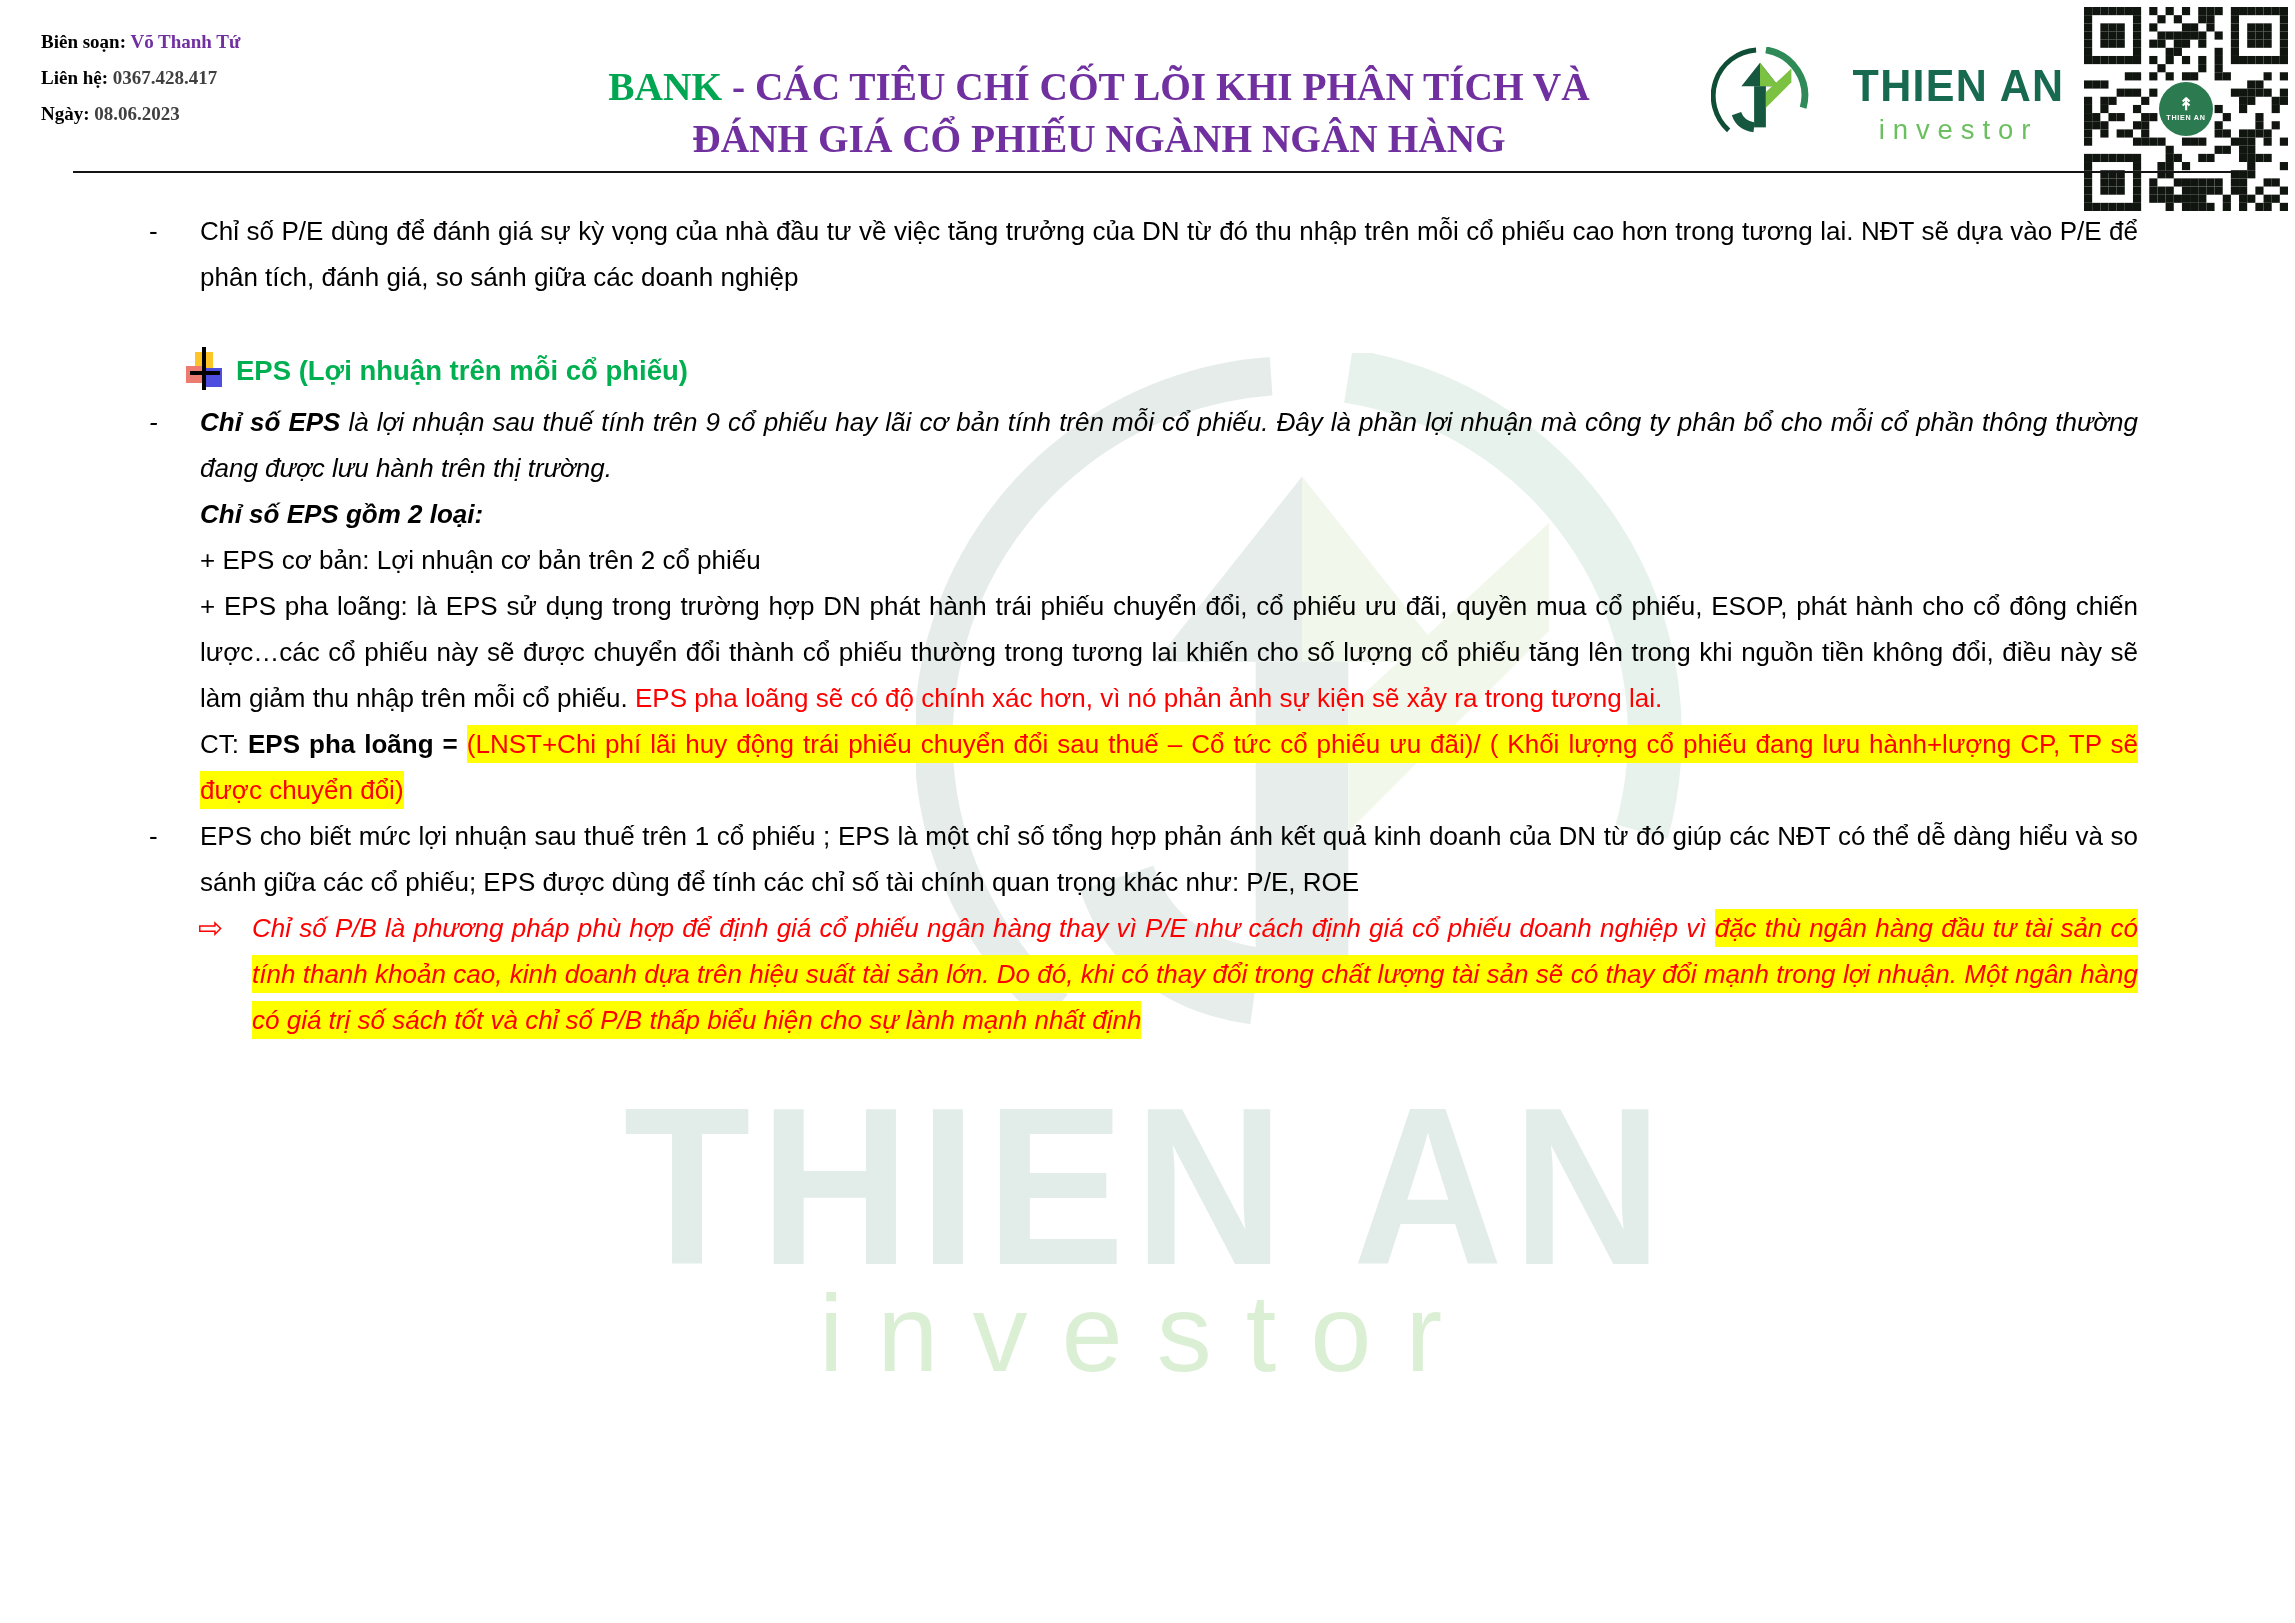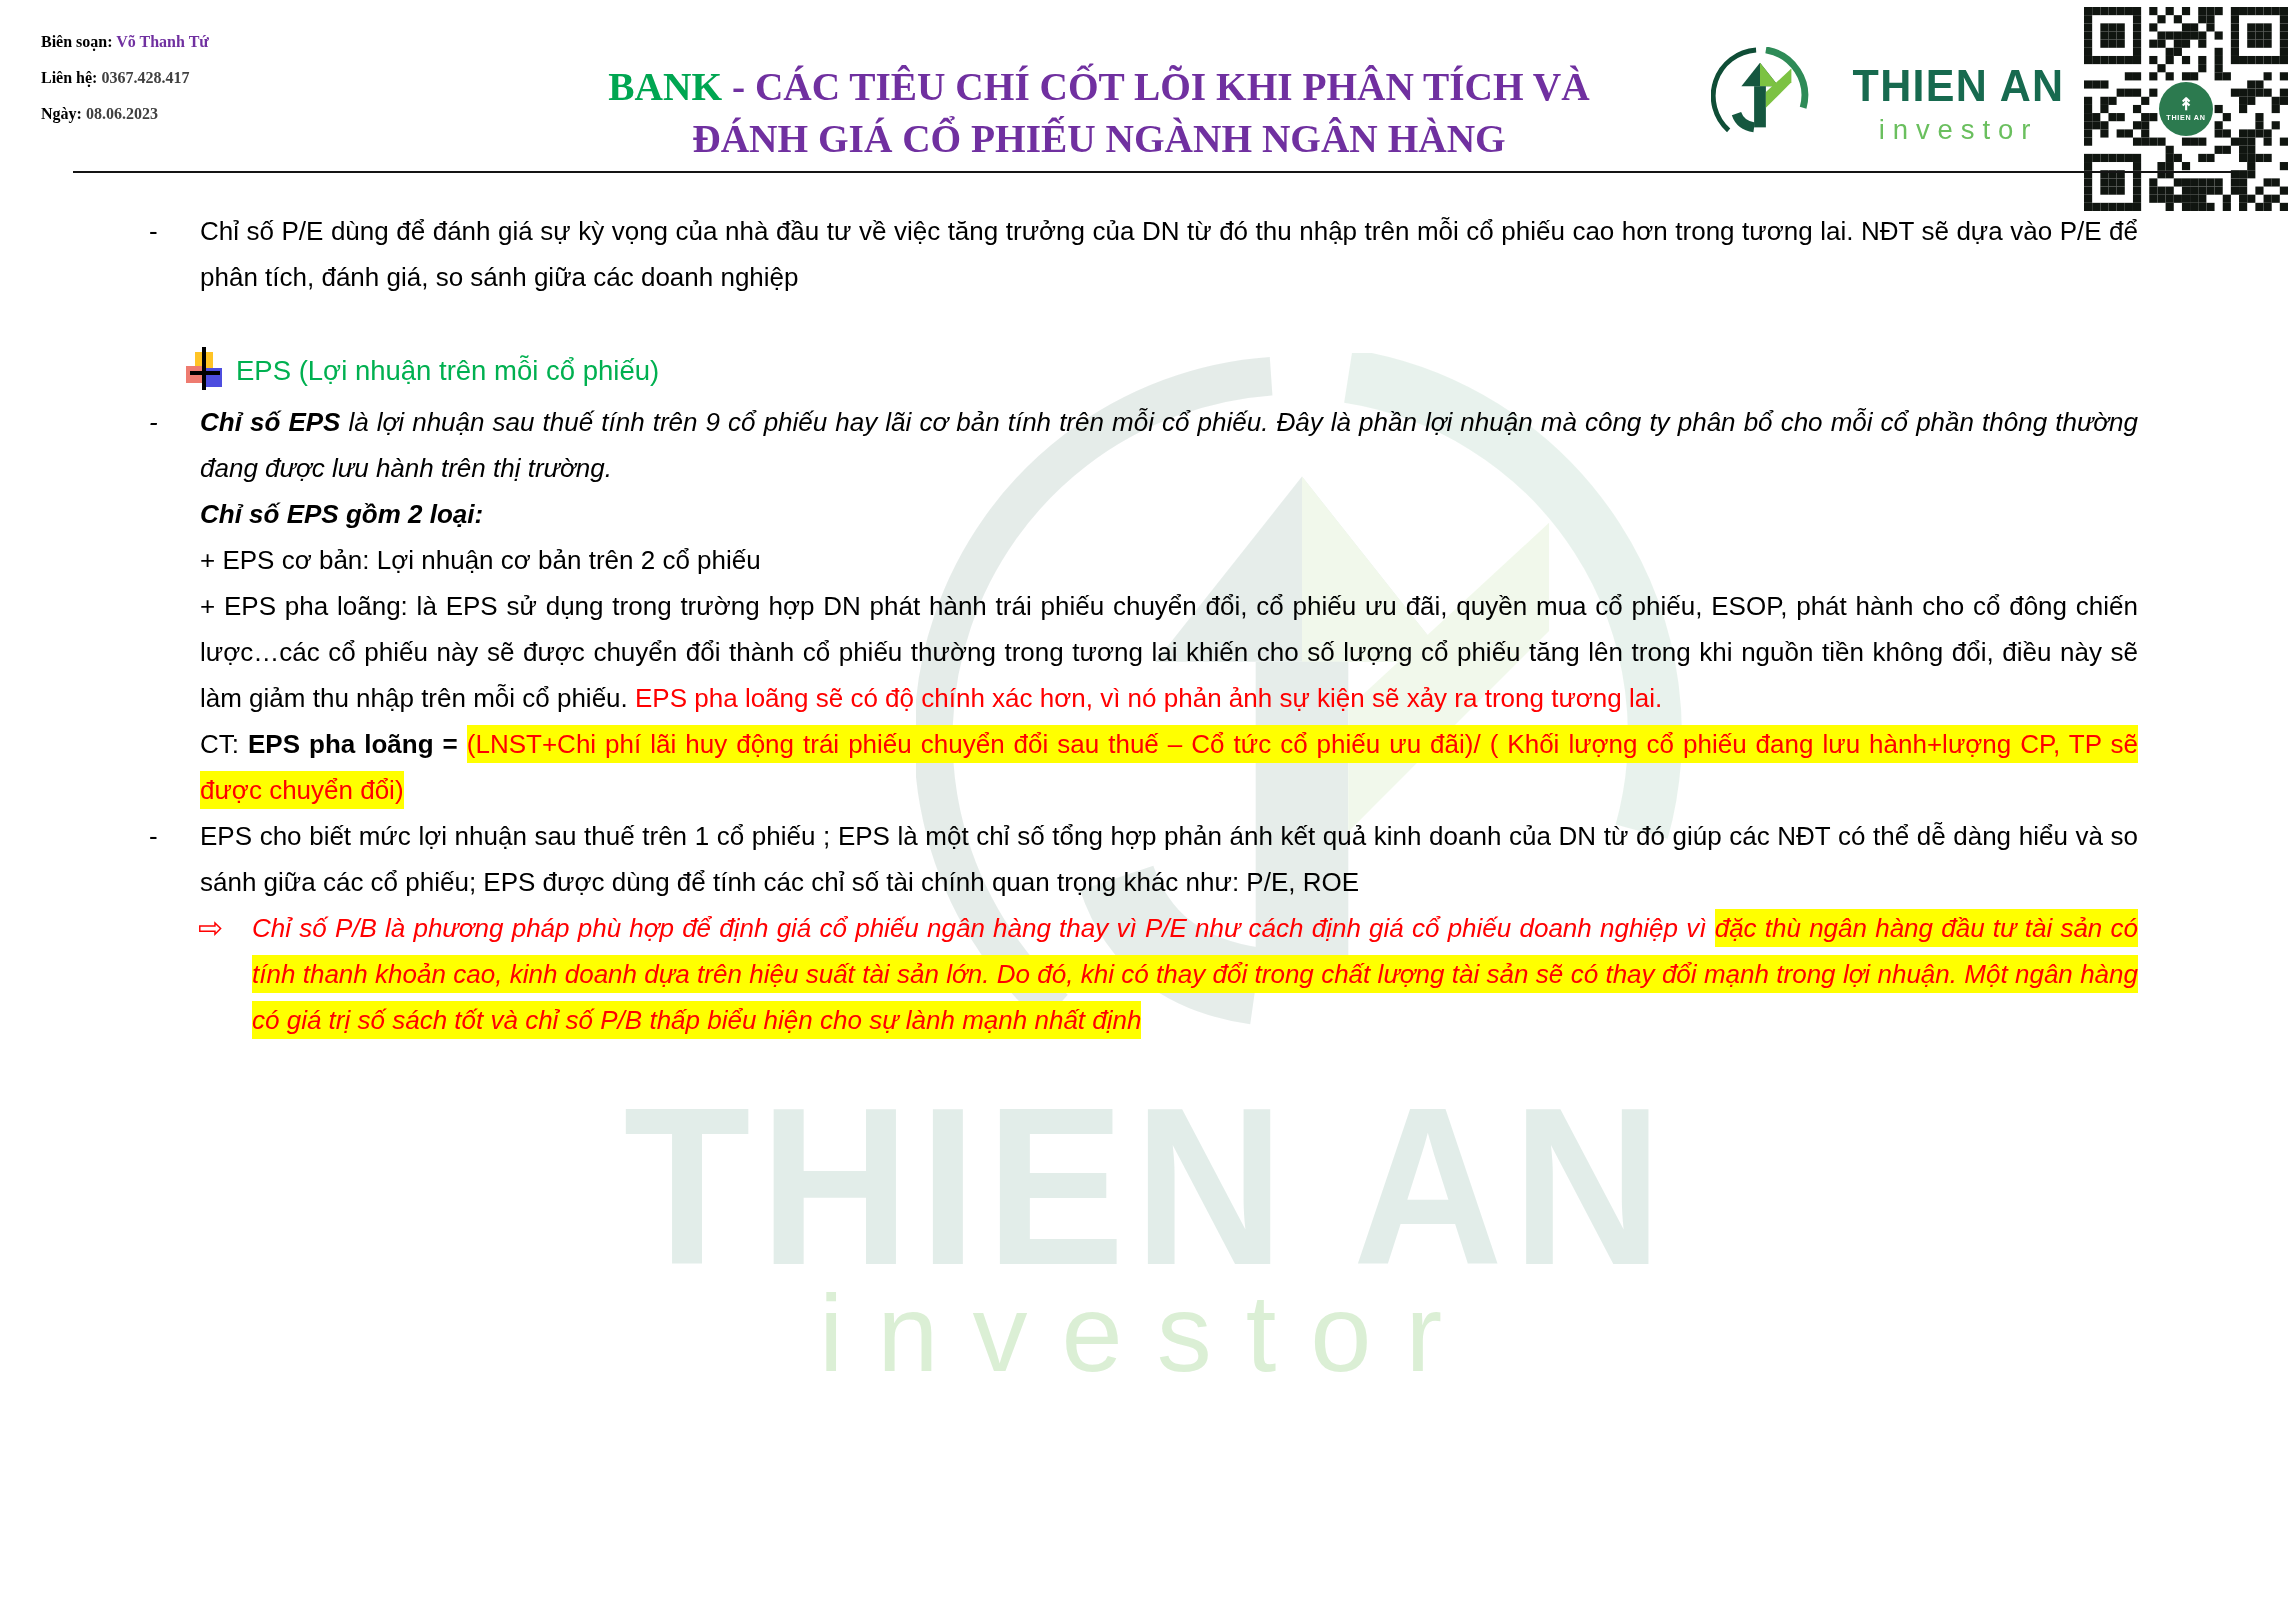--- a/index.html
+++ b/index.html
@@ -16,21 +16,21 @@
     position:absolute;left:0;top:1058px;width:2295px;text-align:center;z-index:0;
     font-size:208px;font-weight:700;letter-spacing:9.2px;color:rgba(47,125,98,0.14);
     transform:scaleY(1.08);transform-origin:top center;white-space:nowrap;
   }
   .wm-tag{
     position:absolute;left:0;top:1269px;width:2295px;text-align:center;z-index:0;
     font-size:110px;font-weight:400;letter-spacing:34px;color:rgba(124,196,104,0.28);white-space:nowrap;
   }
 
   
-  .meta{position:absolute;left:41px;top:23.6px;font-family:"Liberation Serif", serif;font-weight:700;font-size:16px;line-height:36px;z-index:2;}
+  .meta{position:absolute;left:41px;top:23.6px;font-family:"Liberation Serif", serif;font-weight:700;font-size:19px;line-height:36px;z-index:2;}
   .meta .purple{color:#7030A0;}
   .meta .green{color:#404040;}
 
   .title{position:absolute;left:497px;top:60px;width:1204px;text-align:center;z-index:2;
     font-family:"Liberation Serif", serif;font-weight:700;font-size:41px;line-height:52px;
     transform:scaleX(0.96);transform-origin:center top;}
   .title .green{color:#00A651;}
   .title .purple{color:#7030A0;}
 
   .logo{position:absolute;left:1711px;top:47px;z-index:2;}
@@ -49,21 +49,21 @@
   .rule{position:absolute;left:73px;top:171px;width:2159px;height:0;border-top:2.6px solid #141414;z-index:2;}
 
   
   main{position:absolute;left:0;top:208px;width:2295px;z-index:1;}
   main p{margin:0;padding:0 157px 0 200px;font-size:26px;line-height:46px;text-align:justify;position:relative;}
   .dash{position:absolute;left:149px;top:0;}
   .b{font-weight:700;}
   .i{font-style:italic;}
   .red{color:#FF0000;}
   .hl{background:#FFFF00;padding:3.9px 0;}
-  .heading{margin-top:48px !important;padding-left:236px !important;color:#00B050;font-weight:400;font-size:27.5px;}
+  .heading{margin-top:48px !important;padding-left:236px !important;color:#00B050;font-weight:700;font-size:27.5px;}
   .p2{margin-top:5.2px !important;}
   .p9{padding-left:252px !important;}
   .p9 .dash{left:198px;color:#FF0000;font-size:30px;font-style:normal;}
 
   
   .xbullet{position:absolute;left:186px;top:3.9px;width:38px;height:38px;}
   .xbullet .sq-y{position:absolute;left:9.2px;top:0;width:18.3px;height:18.3px;background:#FFC425;}
   .xbullet .sq-p{position:absolute;left:0;top:14.4px;width:16.4px;height:16.4px;background:#EE7B70;}
   .xbullet .sq-b{position:absolute;left:17px;top:16.4px;width:19px;height:19px;background:#4D4DDF;}
   .xbullet .v{position:absolute;left:16.4px;top:-5.2px;width:3.9px;height:43px;background:#000;}

